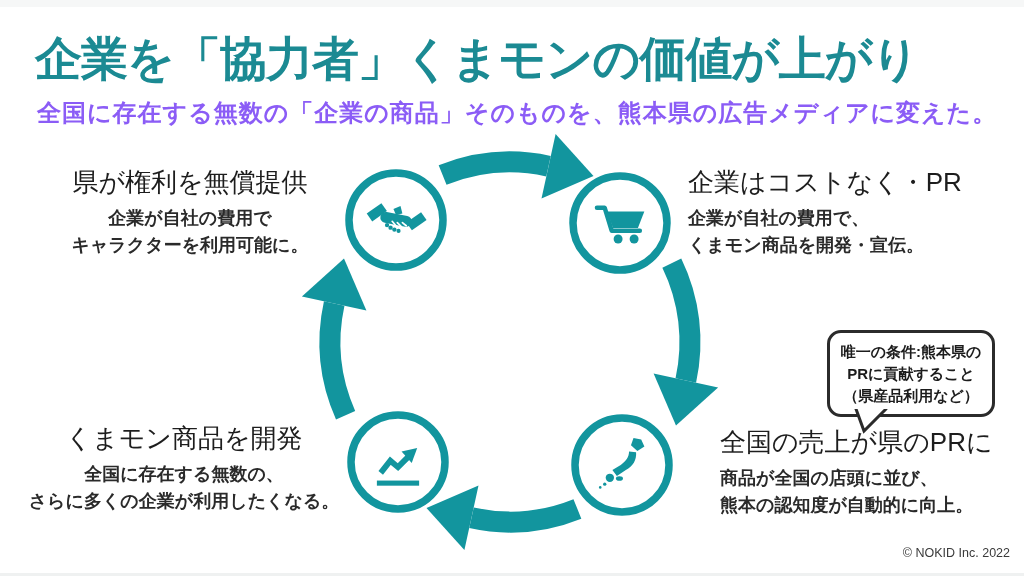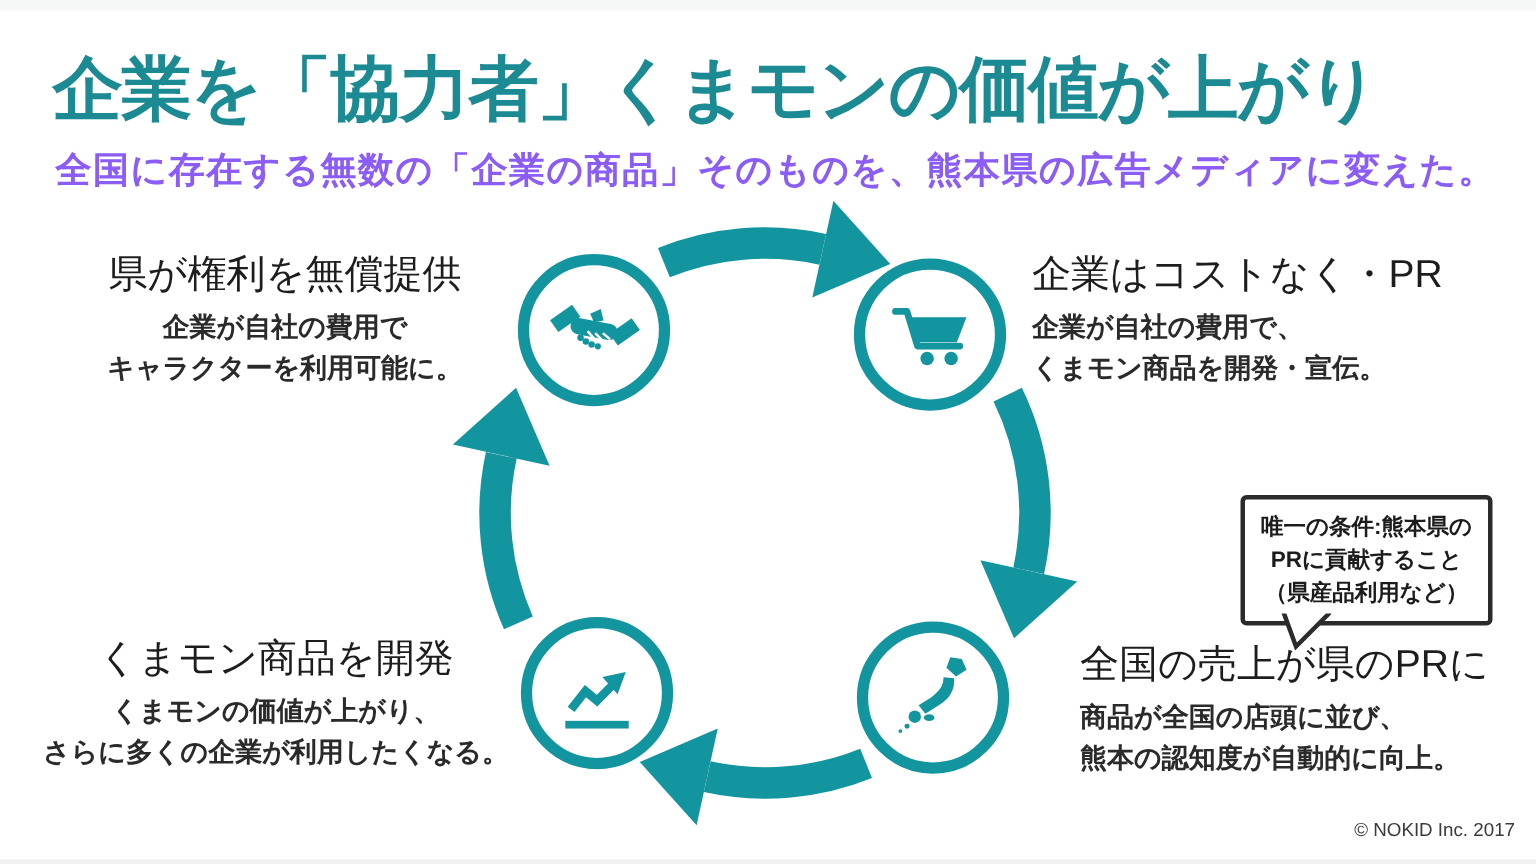--- a/index.html
+++ b/index.html
@@ -46,21 +46,21 @@
   }
   .node-tl{left:30px;top:168px;width:320px;text-align:center;}
   .node-tr{left:688px;top:168px;width:332px;text-align:left;}
   .node-br{left:688px;top:428px;width:336px;text-align:left;margin-left:32px;}
   .node-bl{left:22px;top:424px;width:324px;text-align:center;}
 
   .callout{
     left:827px;top:330px;width:168px;
     background:#ffffff;
     border:3px solid var(--bubbleBorder);
-    border-radius:4px;
+    border-radius:14px;
     padding:8px 3px;
     text-align:center;
     font-size:15px;font-weight:700;color:#1c1c1c;
     line-height:1.45;
   }
   .callout-line{display:block;white-space:nowrap;}
   .callout-tail{position:absolute;left:22px;bottom:-21px;}
 
   .footer{
     top:546px;right:14px;
@@ -149,28 +149,28 @@
   <div class="node-title">全国の売上が県のPRに</div>
   <div class="node-desc">
     <span class="callout-line">商品が全国の店頭に並び、</span>
     <span class="callout-line">熊本の認知度が自動的に向上。</span>
   </div>
 </div>
 
 <div class="abs node-text node-bl">
   <div class="node-title">くまモン商品を開発</div>
   <div class="node-desc">
-    <span class="callout-line">くまモンの価値が上がり、</span>
+    <span class="callout-line">全国に存在する無数の、</span>
     <span class="callout-line">さらに多くの企業が利用したくなる。</span>
   </div>
 </div>
 
 <div class="abs callout">
   <span class="callout-line">唯一の条件:熊本県の</span>
   <span class="callout-line">PRに貢献すること</span>
   <span class="callout-line">（県産品利用など）</span>
   <svg class="callout-tail" width="38" height="26">
     <polygon points="4,0 12,22 34,0" fill="#fff"></polygon>
     <path d="M4,0 L12,22 L34,0" fill="none" stroke="var(--bubbleBorder)" stroke-width="3" stroke-linecap="round"></path>
   </svg>
 </div>
 
-<div class="abs footer">© NOKID Inc. 2017</div>
+<div class="abs footer">© NOKID Inc. 2022</div>
 
 </body></html>

